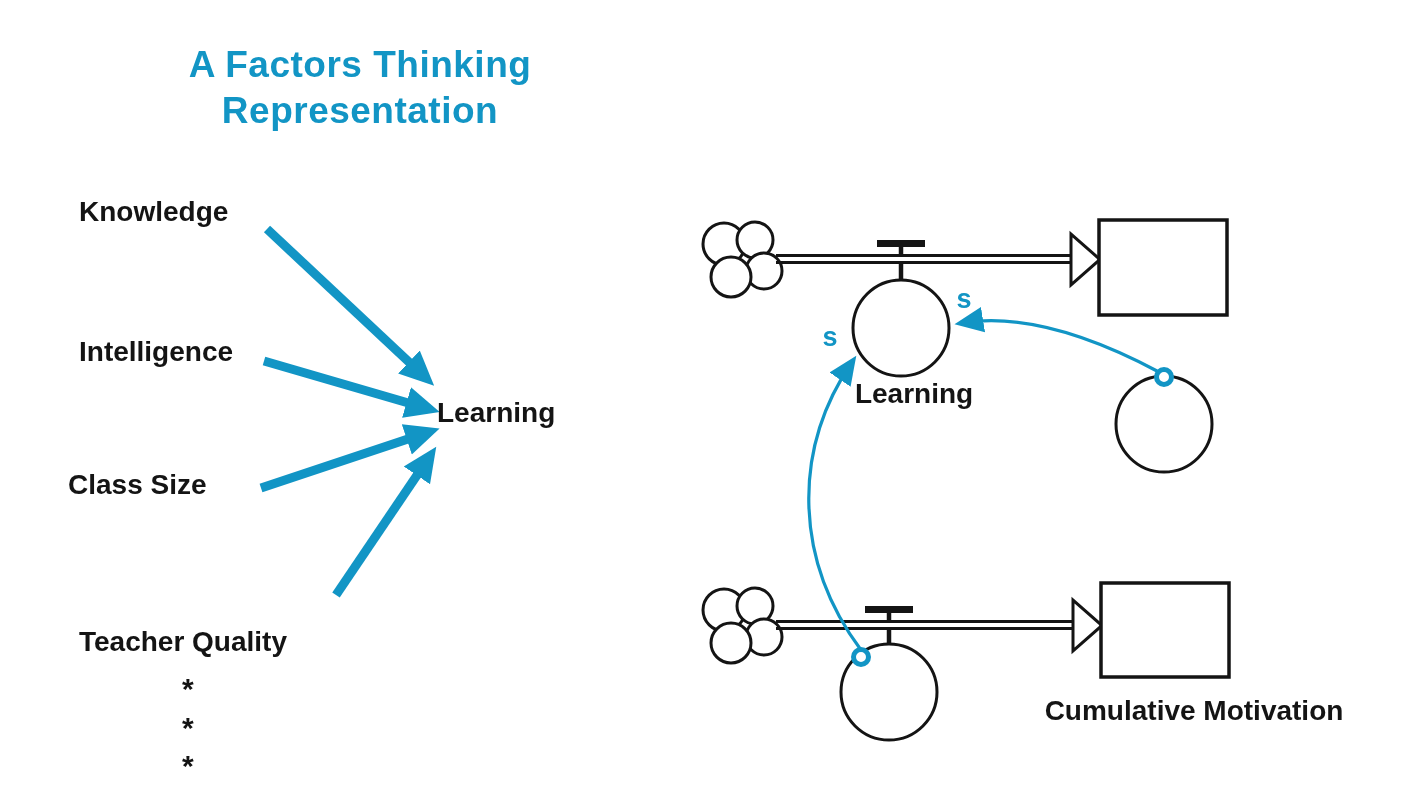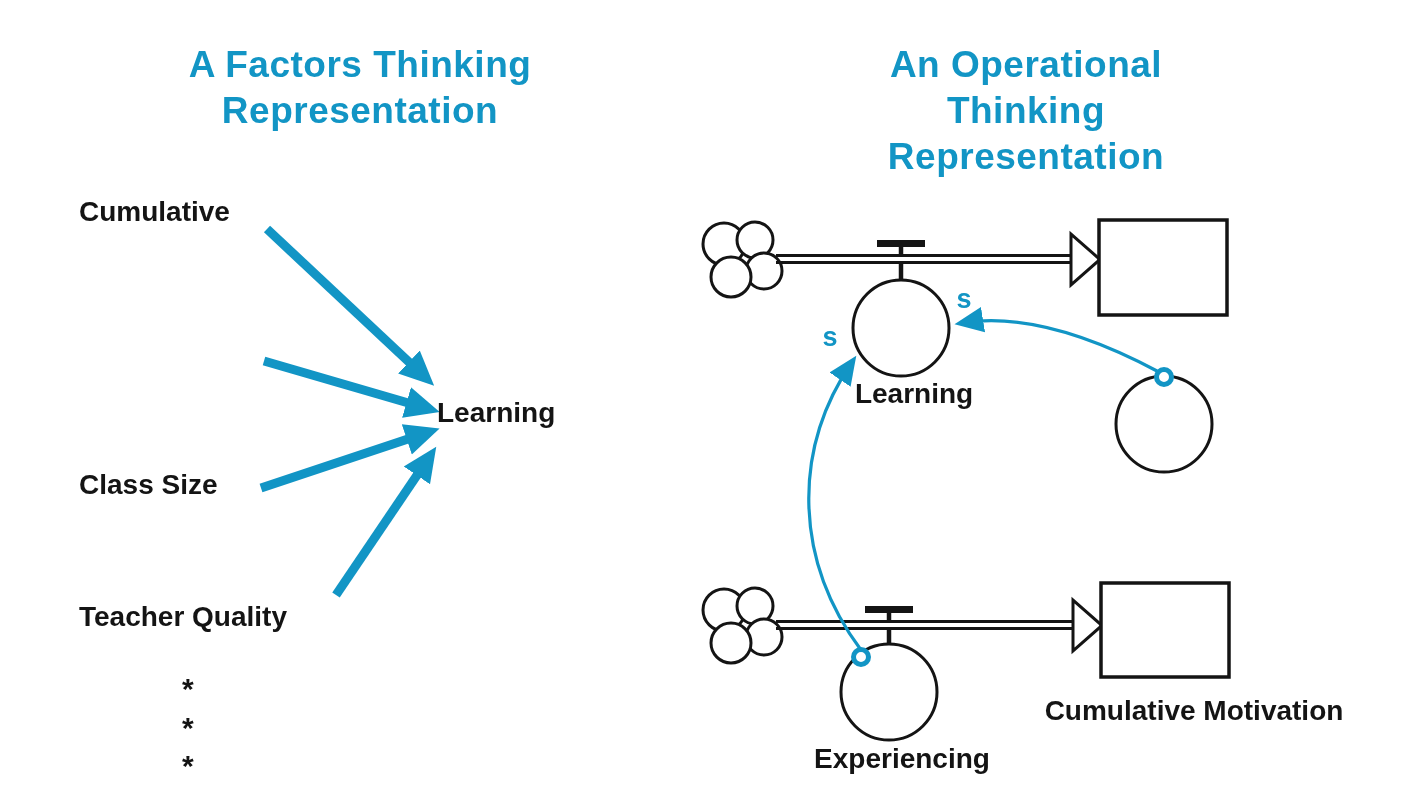--- a/index.html
+++ b/index.html
@@ -107,32 +107,30 @@
 
     <path d="M 1133 371 Q 1018 310 938 323" fill="none" stroke="currentColor" stroke-width="3.2" marker-end="url(#mSmall)"></path>
     <circle cx="1140" cy="377" r="7.5" fill="#fff" stroke="currentColor" stroke-width="5"></circle>
 
     <path d="M 837 650 C 770 560 768 450 828 362" fill="none" stroke="currentColor" stroke-width="3.2" marker-end="url(#mSmall)"></path>
     <circle cx="837" cy="657" r="7.5" fill="#fff" stroke="currentColor" stroke-width="5"></circle>
   </svg>
 
   <div class="title" style="left:336px;top:42px;">A Factors Thinking
 Representation</div>
-  <div class="title" style="left:1002px;top:42px;">An Operational
-Thinking Representation</div>
 
-  <div class="lbl" style="left:55px;top:196px;">Cumulative</div>
-  <div class="lbl" style="left:55px;top:469px;">Class Size</div>
-  <div class="lbl" style="left:55px;top:601px;">Teacher Quality</div>
+  <div class="lbl" style="left:55px;top:196px;">Knowledge</div>
+  <div class="lbl" style="left:55px;top:336px;">Intelligence</div>
+  <div class="lbl" style="left:44px;top:469px;">Class Size</div>
+  <div class="lbl" style="left:55px;top:626px;">Teacher Quality</div>
   <div class="lbl" style="left:413px;top:397px;">Learning</div>
 
   <div class="star" style="left:158px;top:672px;">*</div>
   <div class="star" style="left:158px;top:711px;">*</div>
   <div class="star" style="left:158px;top:749px;">*</div>
 
   <div class="lbl ctr" style="left:890px;top:378px;">Learning</div>
   <div class="lbl ctr" style="left:1170px;top:695px;">Cumulative Motivation</div>
-  <div class="lbl ctr" style="left:878px;top:743px;">Experiencing</div>
 
   <div class="s-mark" style="left:940px;top:284px;">s</div>
   <div class="s-mark" style="left:806px;top:322px;">s</div>
 
 </div>
 
 </body></html>

